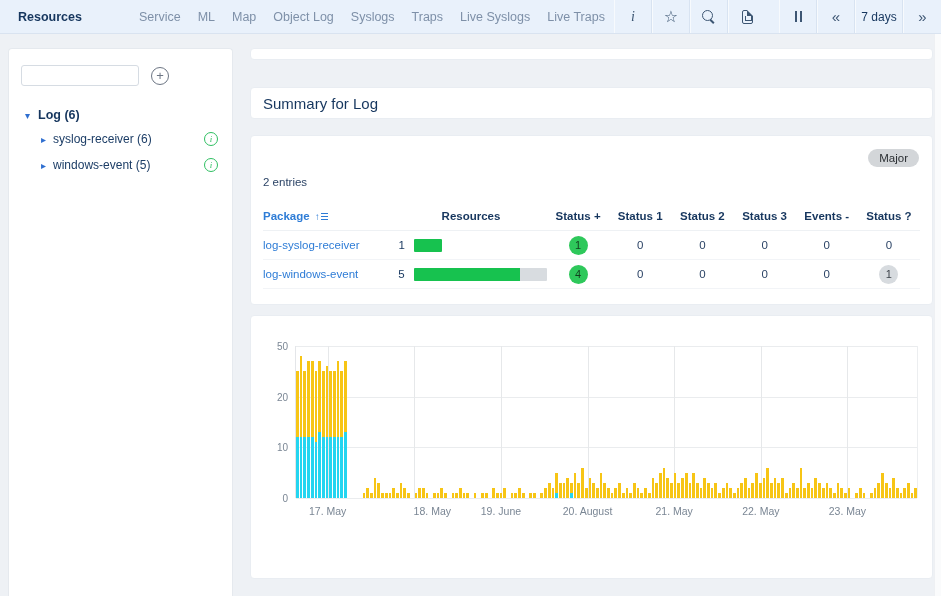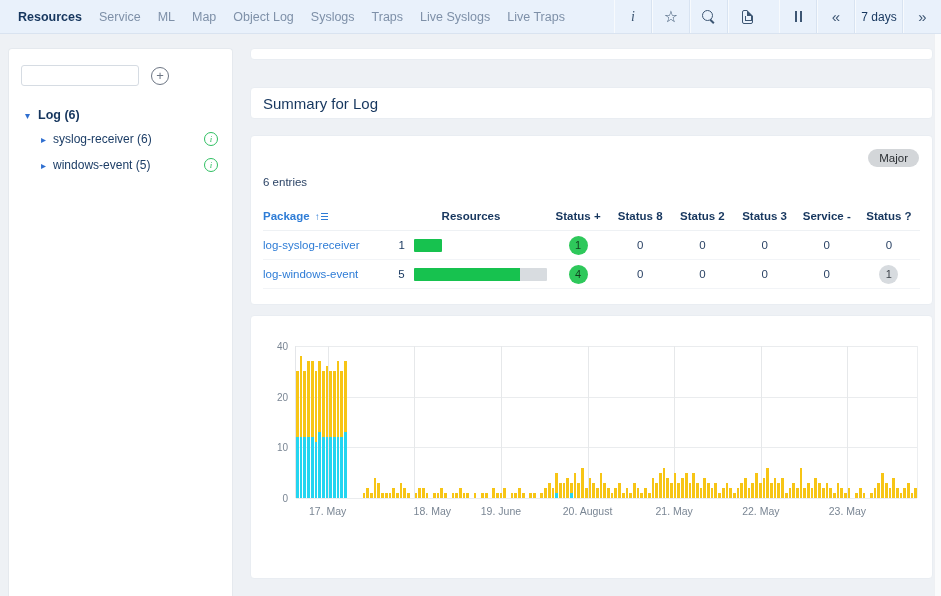--- a/index.html
+++ b/index.html
@@ -92,21 +92,21 @@
   .legend-dot { width:11px; height:11px; border-radius:50%; }
 
   .scroll-track { position:absolute; top:34px; right:0; bottom:0; width:7px; background:#fafbfc; border-left:1px solid #eef0f3; }
 </style>
 </head>
 <body>
 
 <header class="topbar">
   <nav class="tabs">
       <div class="tab active" style="display: inline;">Resources</div>
-      <div class="tab" style="display: inline;">Service</div>
+      <div class="tab" style="display: inline; margin-left: 40px;">Service</div>
       <div class="tab" style="display: inline;">ML</div>
       <div class="tab" style="display: inline;">Map</div>
       <div class="tab" style="display: inline;">Object Log</div>
       <div class="tab" style="display: inline;">Syslogs</div>
       <div class="tab" style="display: inline;">Traps</div>
       <div class="tab" style="display: inline;">Live Syslogs</div>
       <div class="tab" style="display: inline;">Live Traps</div>
     </nav>
   <div class="toolbar">
     <div class="btn-group">
@@ -175,36 +175,36 @@
   <main class="main">
 
     <div class="panel strip"></div>
 
     <section class="panel title-panel">
       <h1>Summary for Log</h1>
     </section>
 
     <section class="panel live-panel">
       <span class="live-badge">Major</span>
-      <div class="entries">6 entries</div>
+      <div class="entries">2 entries</div>
       <div class="grid-table">
         <div class="thead">
             <div class="th-package">
               <div>Package</div>
               <div class="sort-icon">
                 <div>↑</div>
                 <div class="sb"></div>
               </div>
             </div>
             <div class="th-res">Resources</div>
             <div class="th-status">Status +</div>
-            <div class="th-status">Status 8</div>
+            <div class="th-status">Status 1</div>
             <div class="th-status">Status 2</div>
             <div class="th-status">Status 3</div>
-            <div class="th-status">Service -</div>
+            <div class="th-status">Events -</div>
             <div class="th-status">Status ?</div>
           </div>
         <div>
             <div class="trow">
               <div class="pkg-link">log-syslog-receiver</div>
               <div class="res-cell">
                 <div class="res-count">1</div>
                 <div class="bar-track" style="width: 28px;">
                   <div class="bar-fill" style="width: 100%;"></div>
                 </div>
@@ -238,21 +238,21 @@
     <section class="panel events-panel">
       <div class="chart-wrap">
         <div class="plot">
             <div class="gline-h" style="top: 100%;"></div>
             <div class="ylab" style="top: 100%;">0</div>
             <div class="gline-h" style="top: 66.6667%;"></div>
             <div class="ylab" style="top: 66.6667%;">10</div>
             <div class="gline-h" style="top: 33.3333%;"></div>
             <div class="ylab" style="top: 33.3333%;">20</div>
             <div class="gline-h" style="top: 0%;"></div>
-            <div class="ylab" style="top: 0%;">40</div>
+            <div class="ylab" style="top: 0%;">50</div>
             <div class="gline-v" style="left: 5.1%;"></div>
             <div class="xlab" style="left: 5.1%;">17. May</div>
             <div class="gline-v" style="left: 19.05%;"></div>
             <div class="xlab" style="left: 19.05%; margin-left: 18px;">18. May</div>
             <div class="gline-v" style="left: 33%;"></div>
             <div class="xlab" style="left: 33%;">19. June</div>
             <div class="gline-v" style="left: 46.95%;"></div>
             <div class="xlab" style="left: 46.95%;">20. August</div>
             <div class="gline-v" style="left: 60.9%;"></div>
             <div class="xlab" style="left: 60.9%;">21. May</div>

